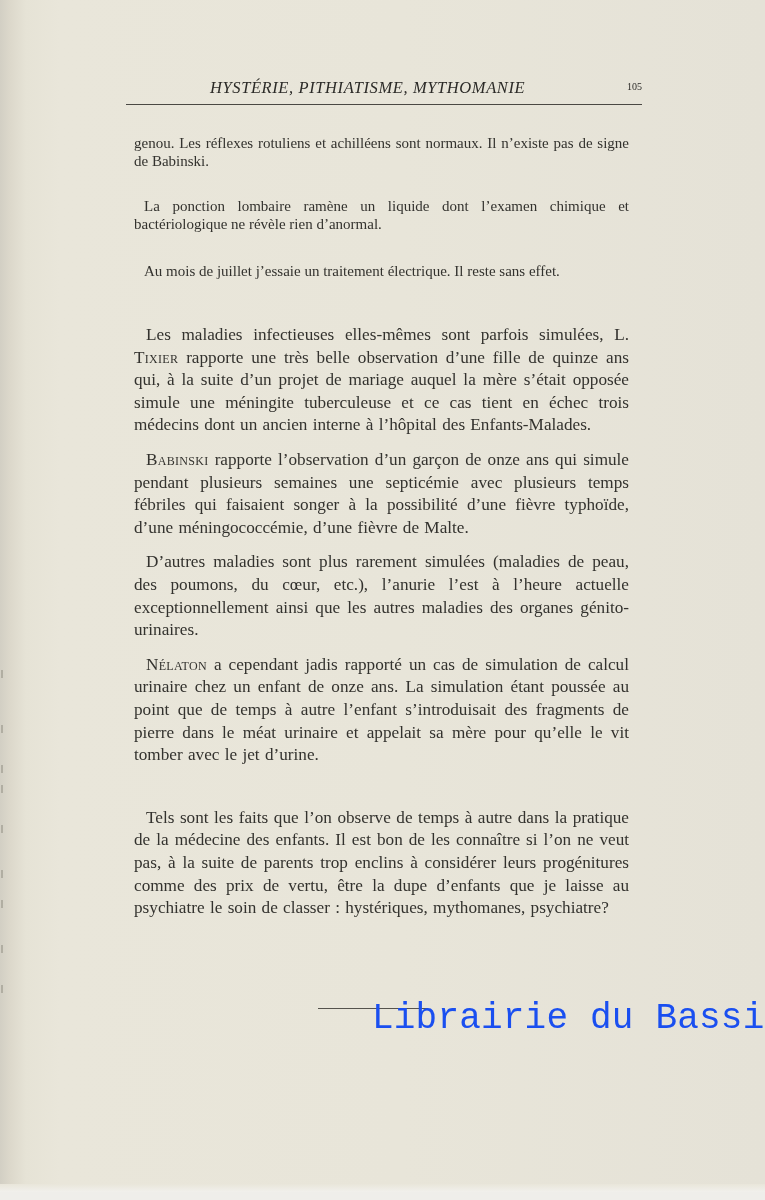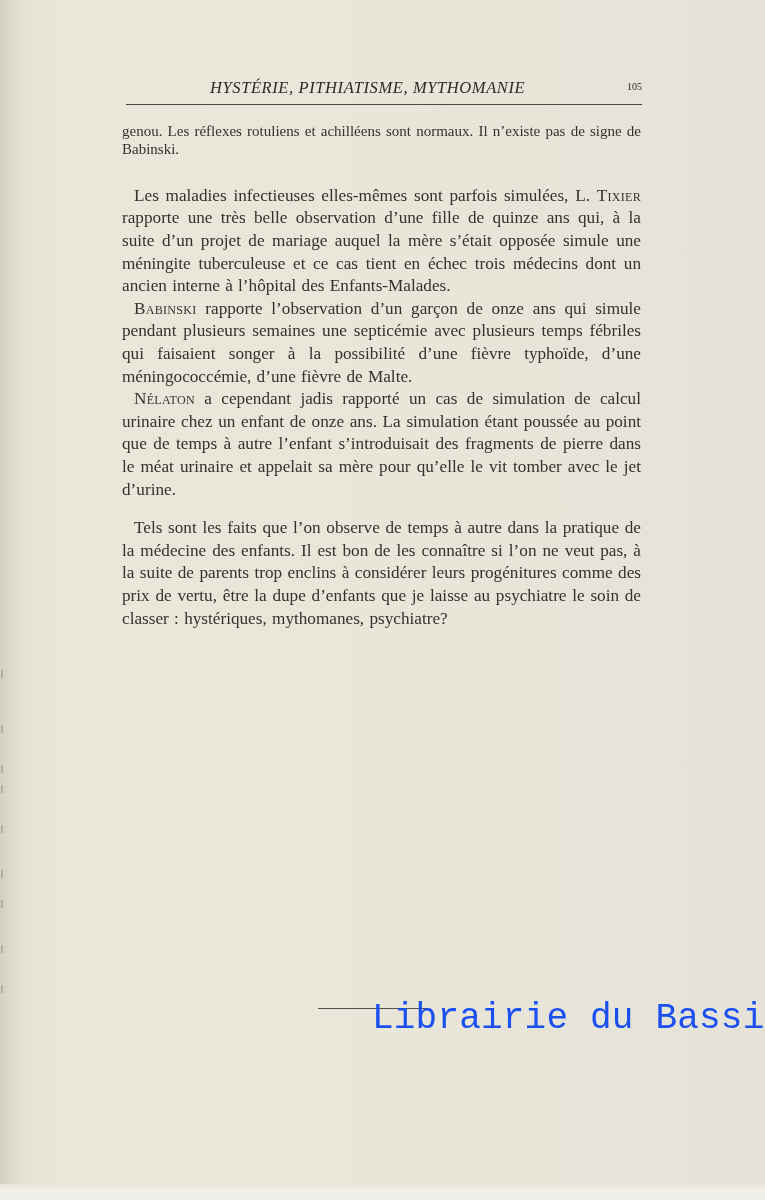--- a/index.html
+++ b/index.html
@@ -73,21 +73,21 @@
       position: absolute;
       left: 122px;
       top: 122px;
       width: 519px;
       color: #33322e;
       font-size: 15px;
       line-height: 18.4px;
       text-align: justify;
     }
     .body-text p {
-      margin: 0;
+      margin: 12px;
       text-indent: 10px;
     }
     .body-text p.first { text-indent: 0; }
     .body-text .large {
       font-size: 17.2px;
       line-height: 22.6px;
       word-spacing: 1px;
     }
     .body-text .large p { text-indent: 12px; }
     .gap-small { height: 2px; }
@@ -142,31 +142,34 @@
     <span class="running-title">HYSTÉRIE, PITHIATISME, MYTHOMANIE</span>
     <span class="page-number">105</span>
     <div class="header-rule"></div>
   </div>
 
   <div class="body-text">
 
     <div class="small-section">
       <p class="first"><span>genou. Les réflexes rotuliens et achilléens sont normaux. Il n’existe pas de signe de Babinski.</span></p>
       <div class="gap-small"></div>
+      <p><span>La ponction lombaire ramène un liquide dont l’examen chimique et bactériologique ne révèle rien d’anormal.</span></p>
       <div class="gap-small"></div>
       <div class="gap-small"></div>
+      <p><span>Au mois de juillet j’essaie un traitement électrique. Il reste sans effet.</span></p>
       <div class="gap-small"></div>
       <div class="gap-small"></div>
     </div>
 
     <div class="gap-section"></div>
 
     <div class="large">
       <p><span>Les </span><span class="it">maladies infectieuses</span><span> elles-mêmes sont parfois simulées, L. </span><span class="sc">Tixier</span><span> rapporte une très belle observation d’une fille de quinze ans qui, à la suite d’un projet de mariage auquel la mère s’était opposée simule </span><span class="it">une méningite tuberculeuse</span><span> et ce cas tient en échec trois médecins dont un ancien interne à l’hôpital des Enfants-Malades.</span></p>
       <p><span class="sc">Babinski</span><span> rapporte l’observation d’un garçon de onze ans qui simule pendant plusieurs semaines une </span><span class="it">septicémie</span><span> avec plusieurs temps fébriles qui faisaient songer à la possibilité d’une fièvre typhoïde, d’une méningococcémie, d’une fièvre de Malte.</span></p>
+      <p><span>D’autres maladies sont plus rarement simulées (maladies de peau, des poumons, du cœur, etc.), l’</span><span class="it">anurie</span><span> l’est à l’heure actuelle exceptionnellement ainsi que les autres maladies des organes génito-urinaires.</span></p>
       <p><span class="sc">Nélaton</span><span> a cependant jadis rapporté un cas de simulation de calcul urinaire chez un enfant de onze ans. La simulation étant poussée au point que de temps à autre l’enfant s’introduisait des fragments de pierre dans le méat urinaire et appelait sa mère pour qu’elle le vit tomber avec le jet d’urine.</span></p>
     </div>
 
     <div class="gap-section2"></div>
 
     <div class="large">
       <p><span>Tels sont les faits que l’on observe de temps à autre dans la pratique de la médecine des enfants. Il est bon de les connaître si l’on ne veut pas, à la suite de parents trop enclins à considérer leurs progénitures comme des prix de vertu, être la dupe d’enfants que je laisse au psychiatre le soin de classer : </span><span class="it">hystériques, mythomanes, psychiatre?</span></p>
     </div>
   </div>
 

